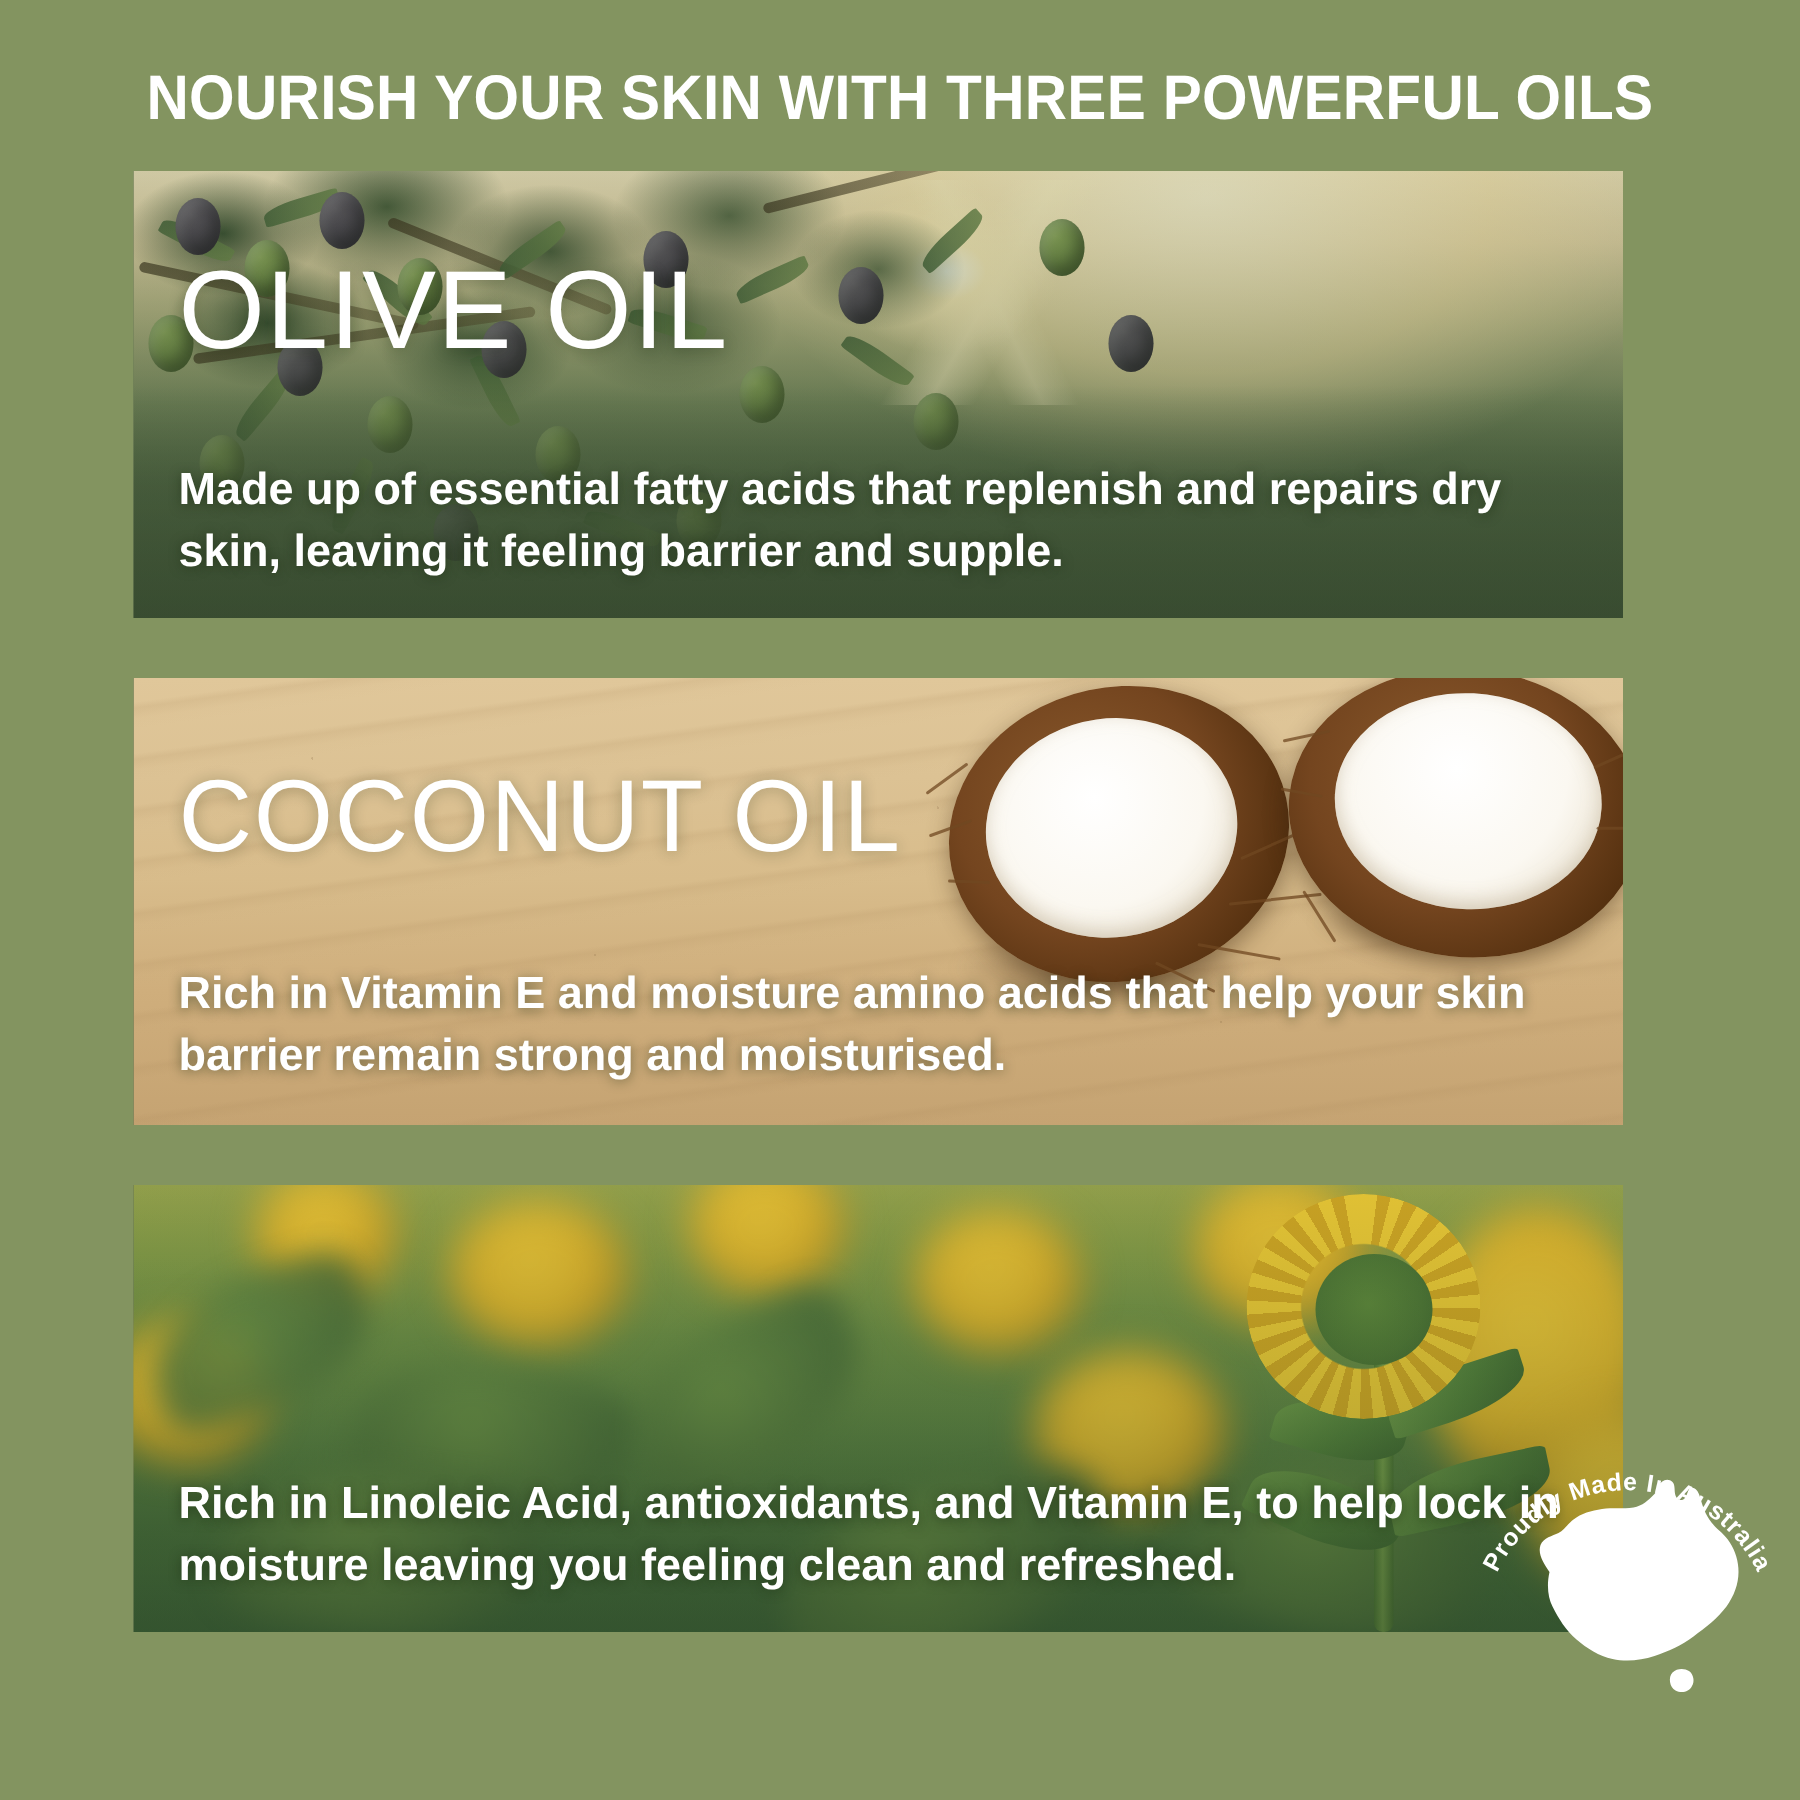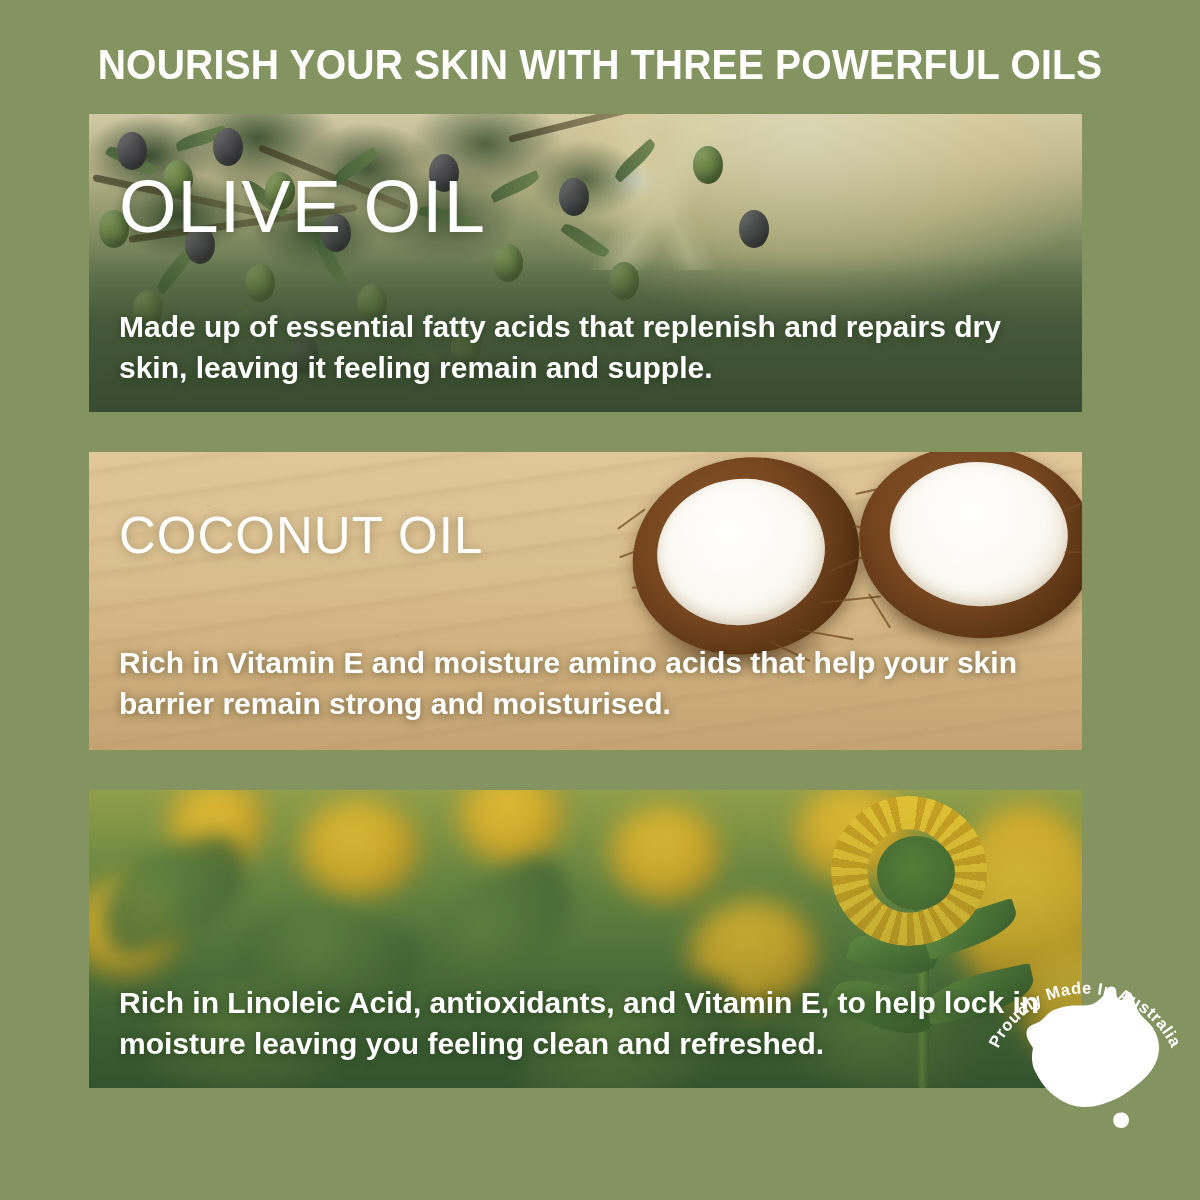--- a/index.html
+++ b/index.html
@@ -62,21 +62,21 @@
   .card-title {
     position:absolute;
     left:30px;
     color:#ffffff;
     font-weight:400;
     letter-spacing:1px;
     line-height:1;
     text-shadow:0 1px 10px rgba(20,35,10,.28);
   }
   #card-olive .card-title     { top:56px;  font-size:74px; }
-  #card-coconut .card-title   { top:58px;  font-size:51px; }
+  #card-coconut .card-title   { top:58px;  font-size:68px; }
   #card-sunflower .card-title { top:58px;  font-size:74px; }
 
   .card-body {
     position:absolute;
     left:30px; right:26px;
     color:#ffffff;
     font-size:30px;
     font-weight:700;
     line-height:1.38;
     text-shadow:0 1px 8px rgba(20,35,10,.5);
@@ -331,21 +331,21 @@
     <div class="olive-fruit green" style="left:362px;top:214px;"></div>
     <div class="olive-fruit green" style="left:604px;top:32px;"></div>
     <div class="olive-fruit dark" style="left:650px;top:96px;"></div>
 
     <div class="olive-ground"></div>
     <div class="olive-veil"></div>
   </div>
 
   <div class="card-text">
     <div class="card-title">OLIVE OIL</div>
-    <div class="card-body">Made up of essential fatty acids that replenish and repairs dry skin, leaving it feeling remain and supple.</div>
+    <div class="card-body">Made up of essential fatty acids that replenish and repairs dry skin, leaving it feeling barrier and supple.</div>
   </div>
 </div>
 
 <div class="card" id="card-coconut">
 
   <div class="card-photo">
     <div class="coco-sand"></div>
     <div class="coco-ripples"></div>
     <div class="coco-grain"></div>
 

